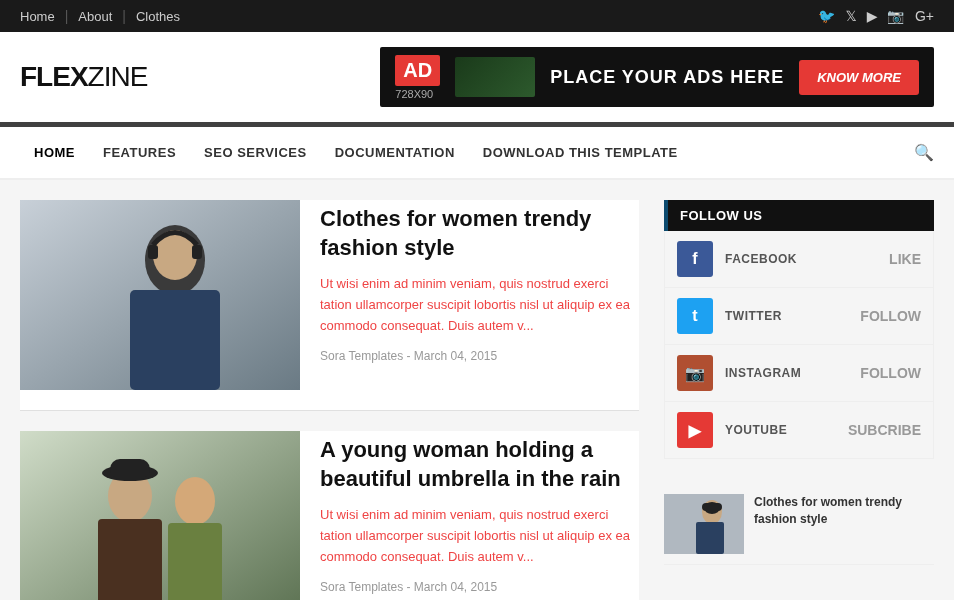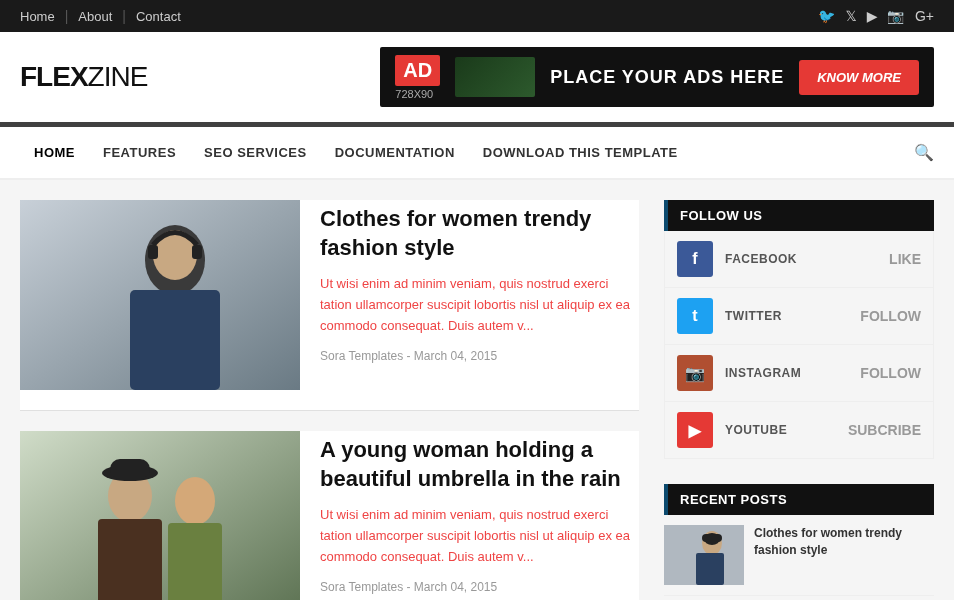--- a/index.html
+++ b/index.html
@@ -217,21 +217,21 @@
   </style>
 </head>
 <body>
 
 <div class="top-bar">
   <nav class="top-nav">
     <a href="#">Home</a>
     <span class="sep">|</span>
     <a href="#">About</a>
     <span class="sep">|</span>
-    <a href="#">Contact</a>
+    <a href="#">Clothes</a>
   </nav>
   <div class="top-social">
     <span>🐦</span>
     <span>𝕏</span>
     <span>▶</span>
     <span>📷</span>
     <span>G+</span>
   </div>
 </div>
 
@@ -355,21 +355,20 @@
         <div class="social-item">
           <div class="social-icon youtube">▶</div>
           <span class="social-name">YOUTUBE</span>
           <span class="social-action">SUBCRIBE</span>
         </div>
 
       </div>
     </div>
 
     <div class="sidebar-section">
-      <div class="sidebar-heading">RECENT POSTS</div>
 
       <div class="recent-post-item">
         <div class="recent-thumb">
           <div class="recent-thumb-img">
             <svg width="80" height="60" viewBox="0 0 80 60" xmlns="http://www.w3.org/2000/svg">
               <rect width="80" height="60" fill="#b0b8c0"></rect>
               <ellipse cx="48" cy="18" rx="10" ry="12" fill="#c8a882"></ellipse>
               <rect x="32" y="28" width="28" height="32" rx="2" fill="#2a4060"></rect>
               <ellipse cx="48" cy="14" rx="8" ry="6" fill="#222"></ellipse>
               <rect x="38" y="9" width="20" height="8" rx="4" fill="#222"></rect>

